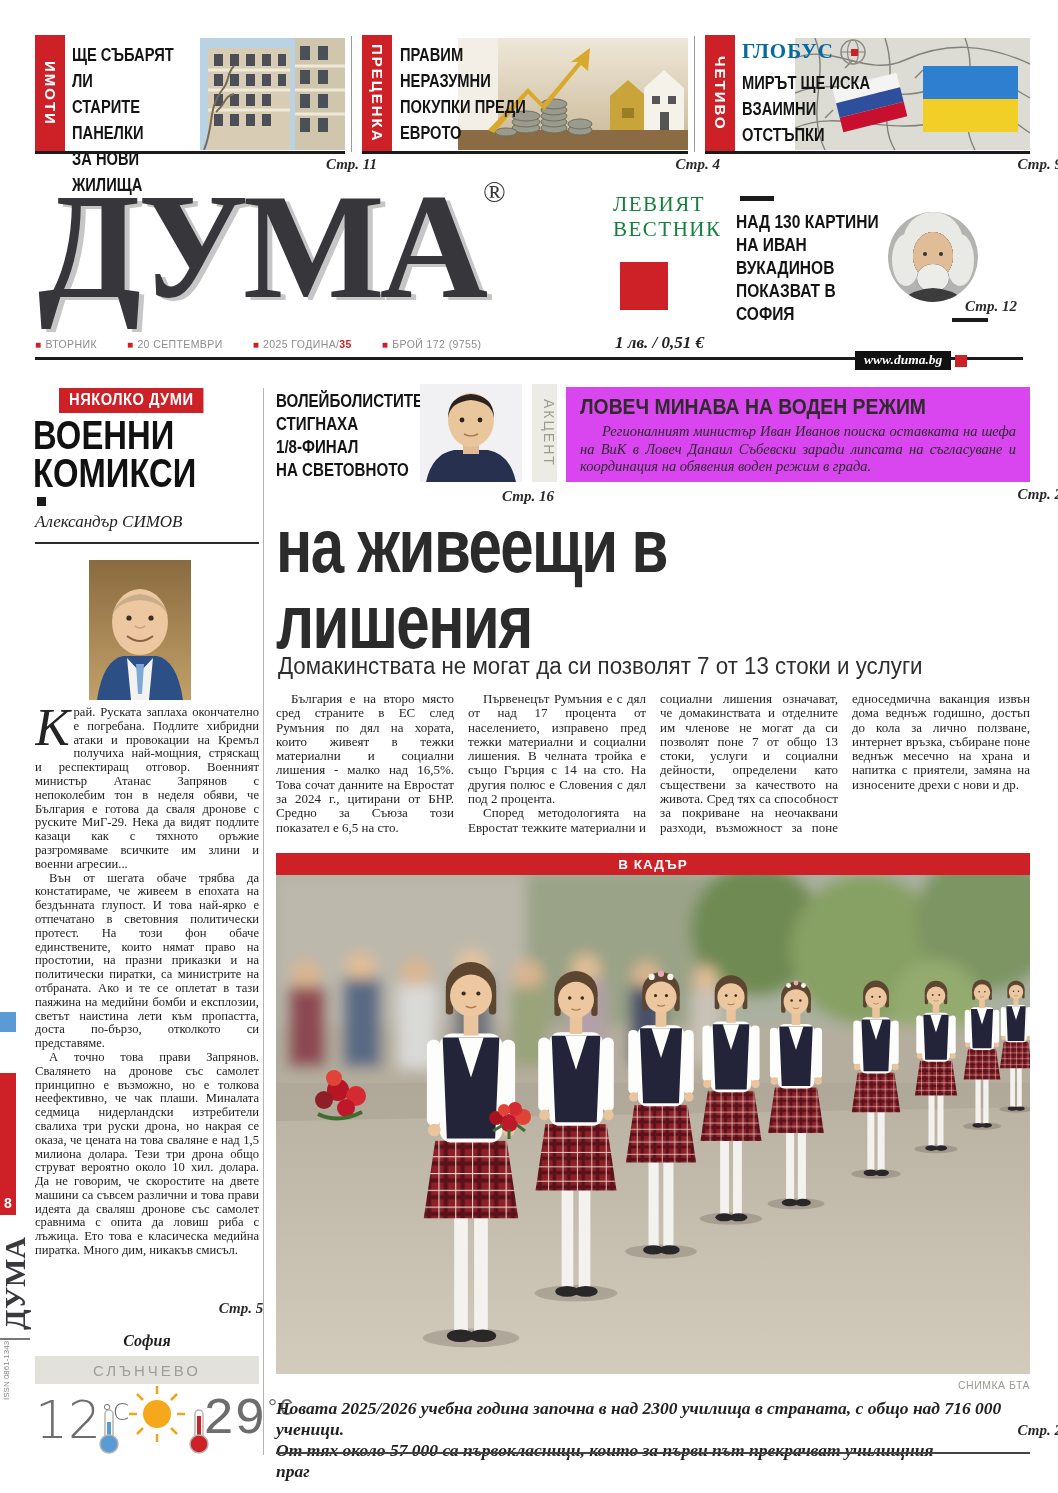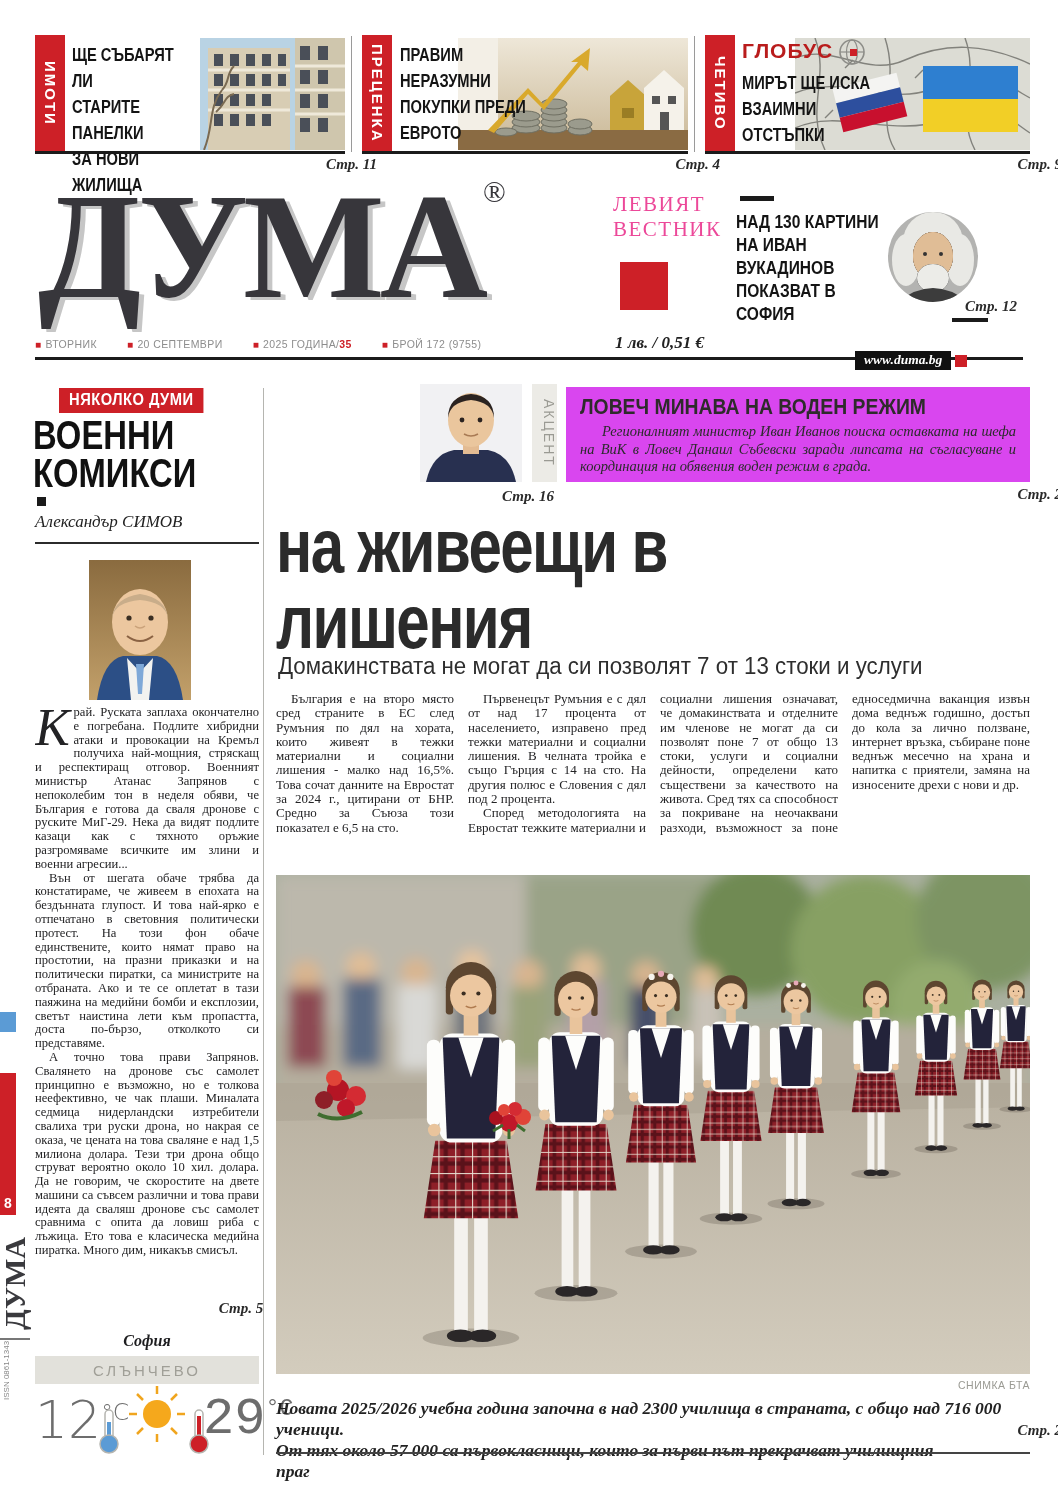--- a/index.html
+++ b/index.html
@@ -134,21 +134,21 @@
         </g>
     </svg>
   </div>
   <div class="abs rule" style="left:362px;top:151px;width:326px;height:3px;"></div>
   <div class="abs pageref" style="left:558px;top:156px;width:130px;text-align:right;">Стр. 4</div>
 
   <div class="abs" style="left:694px;top:36px;width:1px;height:116px;background:#9a9a9a;"></div>
 
   <div class="abs vtag" style="left:705px;top:35px;width:30px;height:116px;line-height:30px;">ЧЕТИВО</div>
   <div class="abs" style="left:742px;top:38px;z-index:2;">
-    <span style="font-family:Liberation Sans, sans-serif;font-weight:700;font-size:21px;color:#b91c1c;letter-spacing:1px;">ГЛОБУС</span>
+    <span style="font-family:Liberation Serif, serif;font-weight:700;font-size:21px;color:#0369a1;letter-spacing:1px;">ГЛОБУС</span>
     <svg width="30" height="28" style="vertical-align:-8px;">
       <circle cx="15" cy="14" r="12" fill="none" stroke="#8d8d88" stroke-width="1.6"></circle>
       <ellipse cx="15" cy="14" rx="5.5" ry="12" fill="none" stroke="#8d8d88" stroke-width="1.2"></ellipse>
       <line x1="3" y1="14" x2="27" y2="14" stroke="#8d8d88" stroke-width="1.2"></line>
       <rect x="13" y="11" width="7" height="7" fill="#cd2027"></rect>
     </svg>
   </div>
   <div class="abs" style="left:742px;top:70px;width:170px;z-index:2;">
     <span class="cond teaser-title"><span>МИРЪТ ЩЕ ИСКА</span><br>
     <span>ВЗАИМНИ</span><br>
@@ -176,21 +176,21 @@
           <rect x="128" y="61" width="95" height="33" fill="#f2cf26"></rect>
         </g>
     </svg>
   </div>
   <div class="abs rule" style="left:705px;top:151px;width:325px;height:3px;"></div>
   <div class="abs pageref" style="left:900px;top:156px;width:130px;text-align:right;">Стр. 9</div>
 
   <div class="abs" style="left:38px;top:175px;">
     <span style="font-family:'Liberation Serif',serif;font-weight:700;font-size:150px;line-height:140px;color:#37363b;letter-spacing:-5px;text-shadow:5px 3px 0 #c6c6c6;">ДУМА</span><span style="font-size:30px;font-family:'Liberation Serif',serif;color:#37363b;vertical-align:95px;">®</span>
   </div>
-  <div class="abs" style="left:613px;top:192px;font-size:21px;letter-spacing:1.5px;color:#ec4899;line-height:25px;">
+  <div class="abs" style="left:613px;top:192px;font-size:21px;letter-spacing:1.5px;color:#15803d;line-height:25px;">
     <div>ЛЕВИЯТ</div>
     <div>ВЕСТНИК</div>
   </div>
   <div class="abs" style="left:620px;top:262px;width:48px;height:48px;background:#cd2027;"></div>
 
   <div class="abs rule" style="left:740px;top:196px;width:34px;height:5px;"></div>
   <div class="abs" style="left:736px;top:210px;width:185px;">
     <span class="cond" style="font-size:18.5px;line-height:23px;color:#141414;"><span>НАД 130 КАРТИНИ</span><br>
     <span>НА ИВАН</span><br>
     <span>ВУКАДИНОВ</span><br>
@@ -300,20 +300,26 @@
   </div>
 
   <div class="abs" style="left:0;top:1012px;width:16px;height:20px;background:#5b9bd5;"></div>
   <div class="abs" style="left:0;top:1073px;width:16px;height:142px;background:#cd2027;display:flex;align-items:flex-end;justify-content:center;">
     <span class="sans" style="color:#fff;font-weight:700;font-size:14px;padding-bottom:4px;">8</span>
   </div>
   <div class="abs" style="left:-2px;top:1330px;transform:rotate(-90deg);transform-origin:left top;font-family:'Liberation Serif',serif;font-weight:700;font-size:30px;color:#3a3a3e;">ДУМА</div>
   <div class="abs" style="left:2px;top:1400px;transform:rotate(-90deg);transform-origin:left top;font-family:'Liberation Sans',sans-serif;font-size:8px;color:#888;">ISSN 0861-1343</div>
   <div class="abs" style="left:0;top:1338px;width:30px;height:2px;background:#777;"></div>
 
+  <div class="abs" style="left:276px;top:390px;width:145px;">
+    <span class="cond" style="font-size:18px;line-height:23px;color:#141414;"><span>ВОЛЕЙБОЛИСТИТЕ</span><br>
+    <span>СТИГНАХА</span><br>
+    <span>1/8-ФИНАЛ</span><br>
+    <span>НА СВЕТОВНОТО</span></span>
+  </div>
   <div class="abs" style="left:420px;top:384px;width:102px;height:98px;">
     <svg width="102" height="98">
       <rect width="102" height="98" fill="#f1f1f3"></rect>
       <path d="M6,98 Q12,70 34,66 L68,66 Q90,70 96,98 Z" fill="#283050"></path>
       <rect x="43" y="52" width="16" height="18" fill="#e3bb92"></rect>
       <ellipse cx="51" cy="36" rx="23" ry="27" fill="#eac69d"></ellipse>
       <path d="M28,34 Q28,12 51,10 Q74,12 74,34 Q72,18 51,16 Q30,18 28,34Z" fill="#2b2320"></path>
       <circle cx="42" cy="36" r="2.4" fill="#2b2320"></circle>
         <circle cx="60" cy="36" r="2.4" fill="#2b2320"></circle>
       <path d="M44,50 Q51,54 58,50" stroke="#a87a54" stroke-width="1.6" fill="none"></path>
@@ -334,20 +340,21 @@
   </div>
   <div class="abs" style="left:278px;top:653px;">
     <span class="sans" style="font-size:23px;color:#2e2e2e;display:inline-block;transform:scaleX(.97);transform-origin:left top;">Домакинствата не могат да си позволят 7 от 13 стоки и услуги</span>
   </div>
   <div class="abs mainbody justify" style="left:276px;top:692px;width:754px;height:160px;overflow:hidden;column-count:4;column-gap:14px;">
     <p>България е на второ място сред страните в ЕС след Румъния по дял на хората, които живеят в тежки материални и социални лишения - малко над 16,5%. Това сочат данните на Евростат за 2024 г., цитирани от БНР. Средно за Съюза този показател е 6,5 на сто.</p>
     <p>Първенецът Румъния е с дял от над 17 процента от населението, изправено пред тежки материални и социални лишения. В челната тройка е също Гърция с 14 на сто. На другия полюс е Словения с дял под 2 процента.</p>
     <p>Според методологията на Евростат тежките материални и социални лишения означават, че домакинствата и отделните им членове не могат да си позволят поне 7 от общо 13 стоки, услуги и социални дейности, определени като съществени за качеството на живота. Сред тях са способност за покриване на неочаквани разходи, възможност за поне едноседмична ваканция извън дома веднъж годишно, достъп до кола за лично ползване, интернет връзка, събиране поне веднъж месечно на храна и напитка с приятели, замяна на износените дрехи с нови и др.</p>
   </div>
 
+  <div class="abs sans" style="left:276px;top:853px;width:754px;height:22px;background:#cd2027;color:#fff;font-weight:700;font-size:13.5px;letter-spacing:1px;display:flex;align-items:center;justify-content:center;">В КАДЪР</div>
 
   <div class="abs" style="left:276px;top:875px;width:754px;height:499px;overflow:hidden;">
     <svg width="754" height="499" viewBox="0 0 754 499">
       <defs>
         <filter id="blurbg" x="-20%" y="-20%" width="140%" height="140%">
             <feGaussianBlur stdDeviation="7"></feGaussianBlur>
           </filter>
         <pattern id="plaid" width="16" height="16" patternUnits="userSpaceOnUse">
           <rect width="16" height="16" fill="#8e1f28"></rect>
           <rect x="0" y="6" width="16" height="4" fill="#5a121a"></rect>

